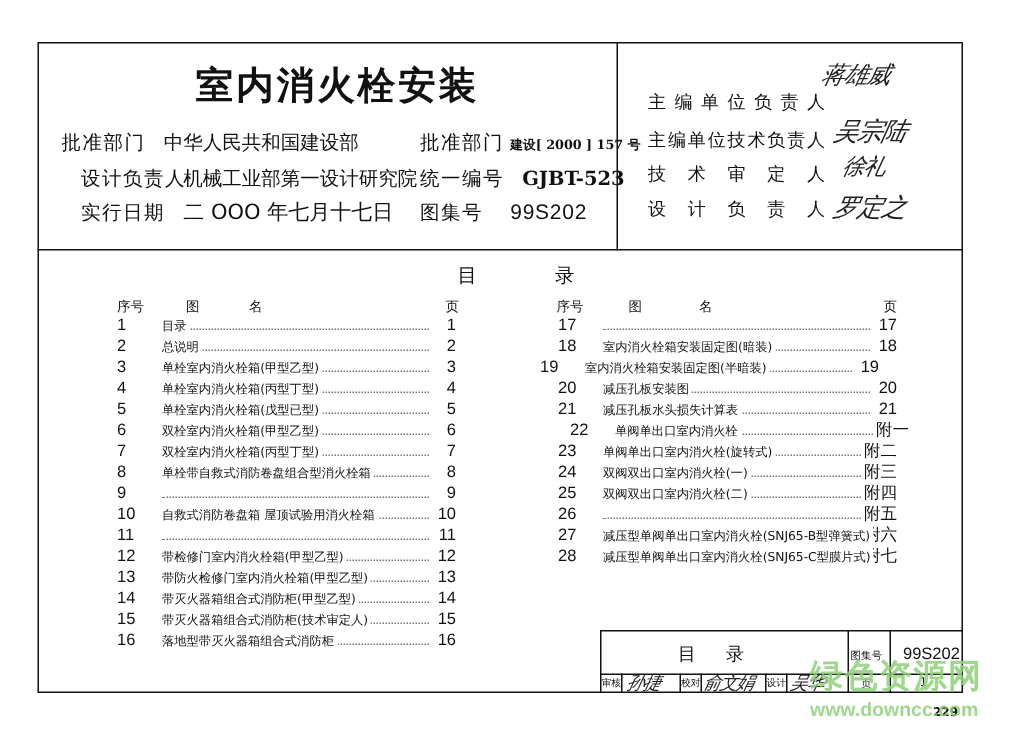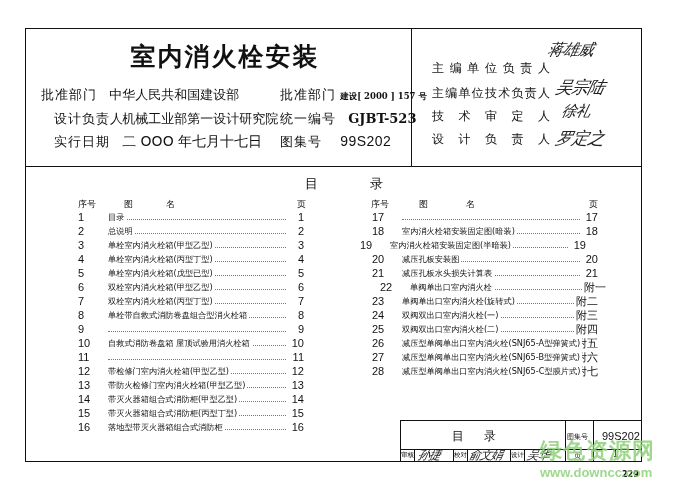--- a/index.html
+++ b/index.html
@@ -182,21 +182,21 @@
     </div>
   <div class="row" style="left:78px; top:393px; width:226px;">
       <span class="no">14</span>
       <span class="dots"></span>
       <span class="nm">带灭火器箱组合式消防柜(甲型乙型)</span>
       <span class="pg">14</span>
     </div>
   <div class="row" style="left:78px; top:407px; width:226px;">
       <span class="no">15</span>
       <span class="dots"></span>
-      <span class="nm">带灭火器箱组合式消防柜(丙型丁型)</span>
+      <span class="nm">带灭火器箱组合式消防柜(技术审定人)</span>
       <span class="pg">15</span>
     </div>
   <div class="row" style="left:78px; top:421px; width:226px;">
       <span class="no">16</span>
       <span class="dots"></span>
       <span class="nm">落地型带灭火器箱组合式消防柜</span>
       <span class="pg">16</span>
     </div>
 </div>
 
@@ -250,21 +250,20 @@
     </div>
   <div class="row" style="left:372px; top:323px; width:226px;">
       <span class="no">25</span>
       <span class="dots"></span>
       <span class="nm">双阀双出口室内消火栓(二)</span>
       <span class="pg">附四</span>
     </div>
   <div class="row" style="left:372px; top:337px; width:226px;">
       <span class="no">26</span>
       <span class="dots"></span>
-      <span class="nm">减压型单阀单出口室内消火栓(SNJ65-A型弹簧式)</span>
       <span class="pg">附五</span>
     </div>
   <div class="row" style="left:372px; top:351px; width:226px;">
       <span class="no">27</span>
       <span class="dots"></span>
       <span class="nm">减压型单阀单出口室内消火栓(SNJ65-B型弹簧式)</span>
       <span class="pg">附六</span>
     </div>
   <div class="row" style="left:372px; top:365px; width:226px;">
       <span class="no">28</span>

